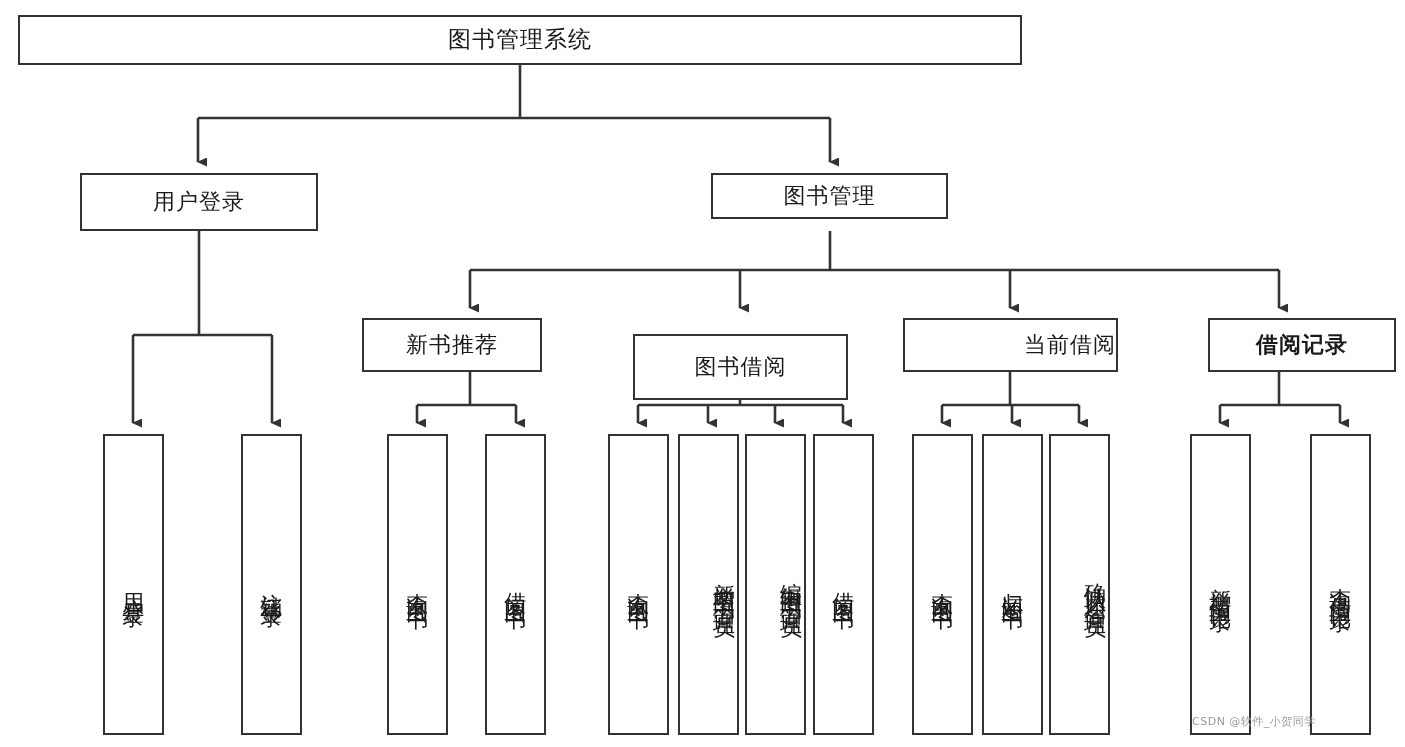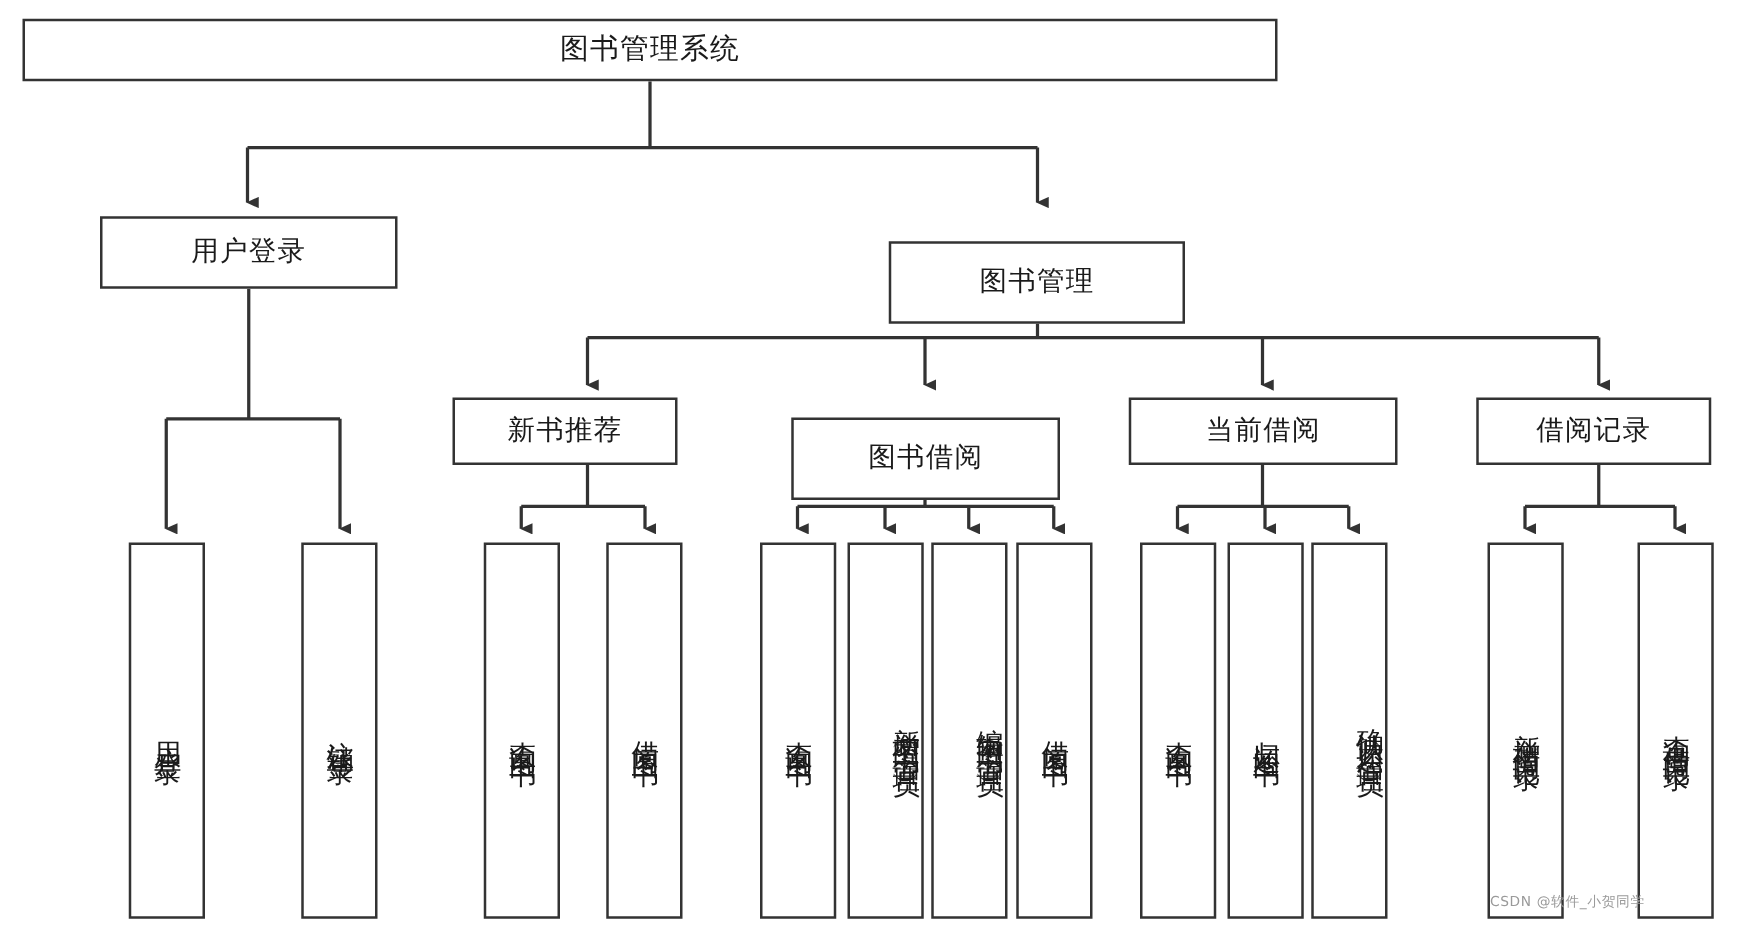--- a/index.html
+++ b/index.html
@@ -131,34 +131,34 @@
     </g>
   </svg>
 
   <div class="node node-h node-root" style="left:18px; top:15px; width:1004px; height:50px;">
     <span class="node-label">图书管理系统</span>
   </div>
 
   <div class="node node-h" style="left:80px; top:173px; width:238px; height:58px;">
     <span class="node-label">用户登录</span>
   </div>
-  <div class="node node-h" style="left:711px; top:173px; width:237px; height:66px;margin-top:20px;">
+  <div class="node node-h" style="left:711px; top:173px; width:237px; height:46px;">
     <span class="node-label">图书管理</span>
   </div>
 
   <div class="node node-h" style="left:362px; top:318px; width:180px; height:54px;">
     <span class="node-label">新书推荐</span>
   </div>
   <div class="node node-h" style="left:633px; top:334px; width:215px; height:66px;">
     <span class="node-label">图书借阅</span>
   </div>
-  <div class="node node-h" style="left:903px; top:318px; width:215px; height:54px;">
+  <div class="node node-h" style="left:903px; top:318px; width:215px; height:54px;justify-content:flex-end;">
     <span class="node-label">当前借阅</span>
   </div>
-  <div class="node node-h" style="left:1181px; top:318px; width:188px; height:54px;">
+  <div class="node node-h" style="left:1208px; top:318px; width:188px; height:54px;font-weight:bold;">
     <span class="node-label">借阅记录</span>
   </div>
 
   <div class="node node-v node-leaf align-mid" style="left:103px; top:434px; width:61px; height:301px;">
     <span class="node-label">用户登录</span>
   </div>
   <div class="node node-v node-leaf align-mid" style="left:241px; top:434px; width:61px; height:301px;">
     <span class="node-label">注销登录</span>
   </div>
 

